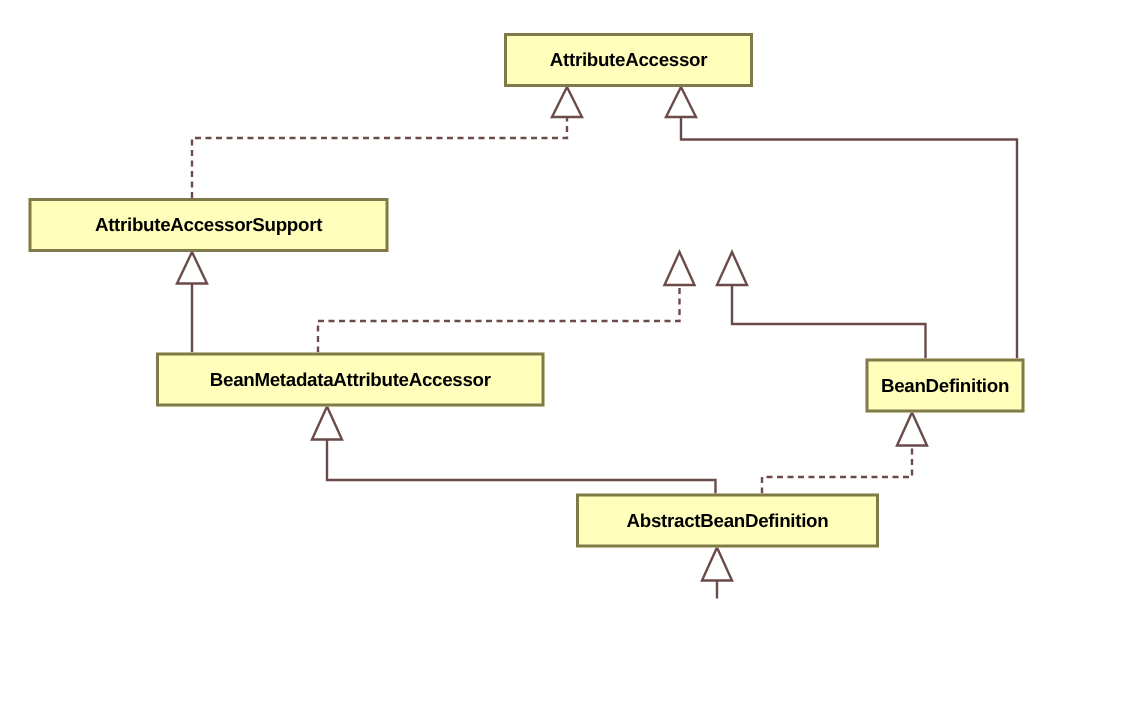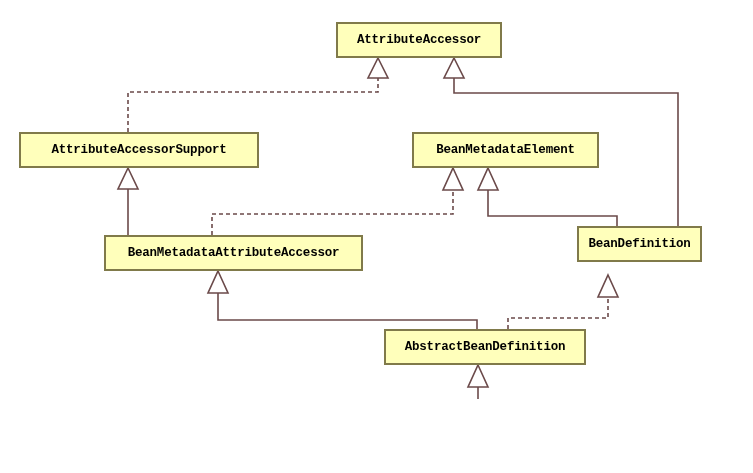--- a/index.html
+++ b/index.html
@@ -28,21 +28,21 @@
     position: absolute;
     box-sizing: border-box;
     background: #ffffbb;
     border: 2px solid #807a4a;
     display: flex;
     align-items: center;
     justify-content: center;
     z-index: 5;
   }
   .uml-class-name {
-    font-family: Liberation Mono, monospace;
+    font-family: Liberation Sans, sans-serif;
     font-weight: bold;
     font-size: 12.5px;
     color: #000000;
     letter-spacing: -0.2px;
     white-space: nowrap;
     line-height: 1;
   }
 </style>
 </head>
 <body>
@@ -93,29 +93,26 @@
   </svg>
 
   <div class="uml-class" style="left:336px; top:22px; width:166px; height:36px;">
     <span class="uml-class-name">AttributeAccessor</span>
   </div>
 
   <div class="uml-class" style="left:19px; top:132px; width:240px; height:36px;">
     <span class="uml-class-name">AttributeAccessorSupport</span>
   </div>
 
-  <div class="uml-class" style="left:412px; top:132px; width:187px; height:36px;">
-    <span class="uml-class-name">BeanMetadataElement</span>
-  </div>
 
   <div class="uml-class" style="left:104px; top:235px; width:259px; height:36px;">
     <span class="uml-class-name">BeanMetadataAttributeAccessor</span>
   </div>
 
-  <div class="uml-class" style="left:577px; top:226px; width:125px; height:36px;">
+  <div class="uml-class" style="left:577px; top:239px; width:106px; height:36px;">
     <span class="uml-class-name">BeanDefinition</span>
   </div>
 
   <div class="uml-class" style="left:384px; top:329px; width:202px; height:36px;">
     <span class="uml-class-name">AbstractBeanDefinition</span>
   </div>
 
 
 </div>
 

